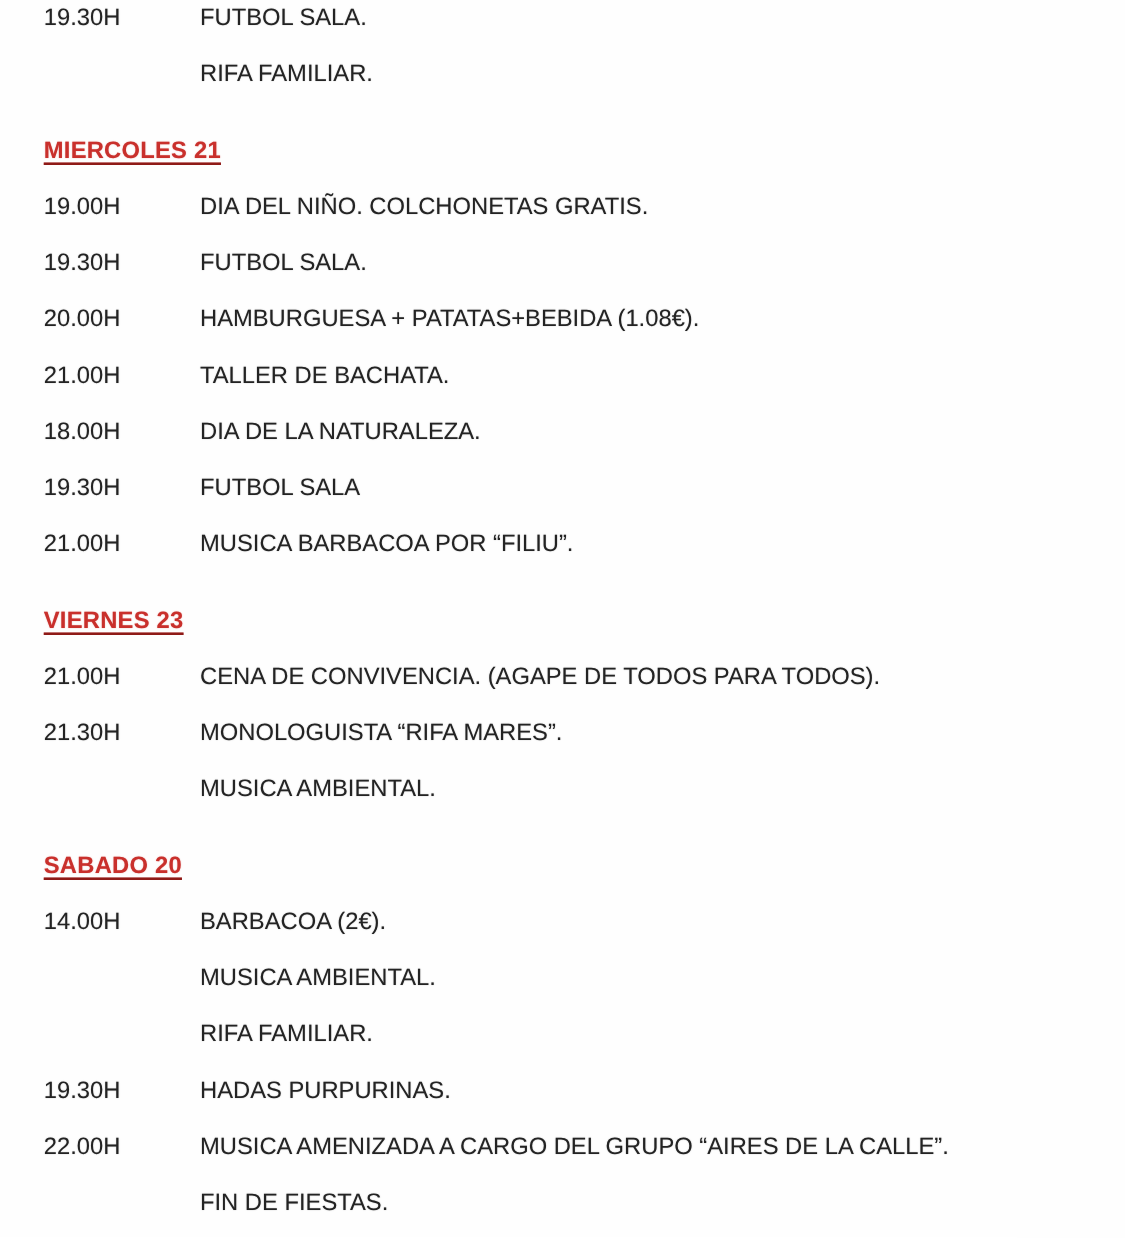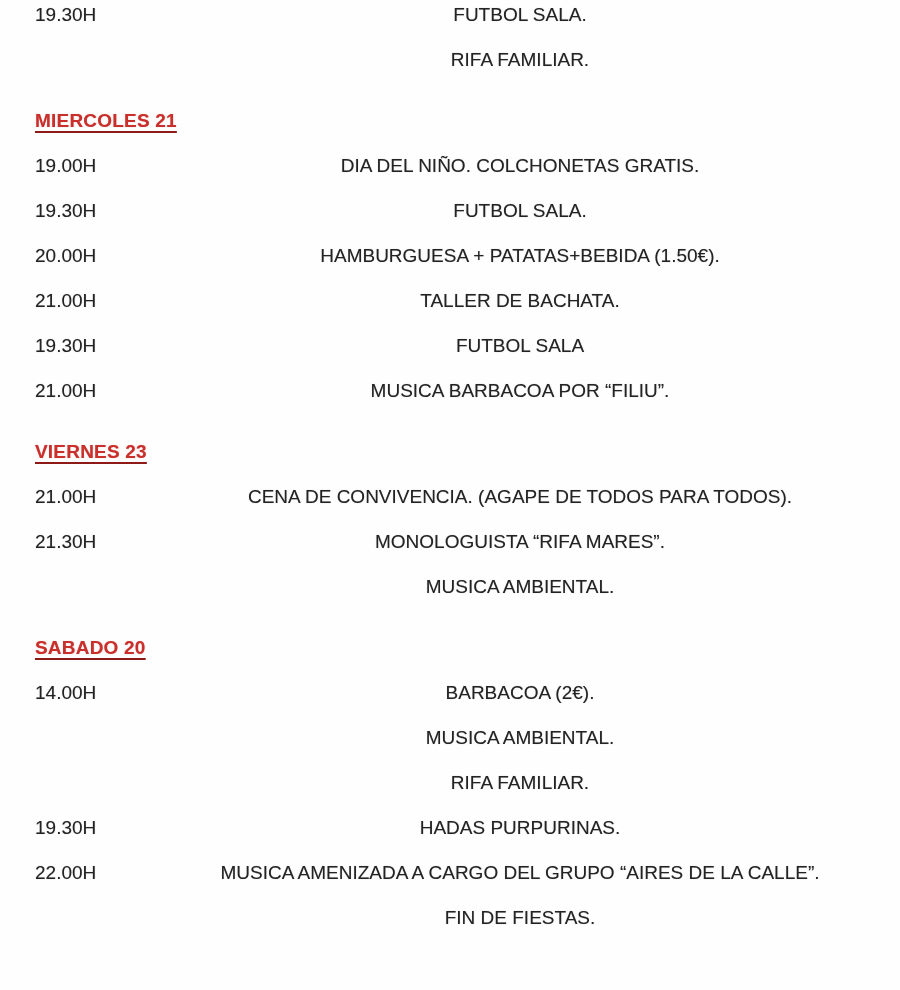--- a/index.html
+++ b/index.html
@@ -48,21 +48,20 @@
     align-items: baseline;
     color: #232323;
     text-shadow: 0 0 1px rgba(35, 35, 35, 0.35);
   }
   .time {
     flex: 0 0 125px;
     width: 125px;
   }
   .event {
     flex: 1 1 auto;
-    text-align: center;
   }
 </style>
 </head>
 <body>
 
 <main class="page">
   <div class="schedule" id="schedule">
       <section>
         <div class="row">
           <span class="time">19.30H</span>
@@ -78,28 +77,32 @@
         <div class="row">
           <span class="time">19.00H</span>
           <span class="event">DIA DEL NIÑO. COLCHONETAS GRATIS.</span>
         </div>
         <div class="row">
           <span class="time">19.30H</span>
           <span class="event">FUTBOL SALA.</span>
         </div>
         <div class="row">
           <span class="time">20.00H</span>
-          <span class="event">HAMBURGUESA + PATATAS+BEBIDA (1.50€).</span>
+          <span class="event">HAMBURGUESA + PATATAS+BEBIDA (1.08€).</span>
         </div>
         <div class="row">
           <span class="time">21.00H</span>
           <span class="event">TALLER DE BACHATA.</span>
         </div>
       </section>
       <section>
+        <div class="row">
+          <span class="time">18.00H</span>
+          <span class="event">DIA DE LA NATURALEZA.</span>
+        </div>
         <div class="row">
           <span class="time">19.30H</span>
           <span class="event">FUTBOL SALA</span>
         </div>
         <div class="row">
           <span class="time">21.00H</span>
           <span class="event">MUSICA BARBACOA POR “FILIU”.</span>
         </div>
       </section>
       <section>

